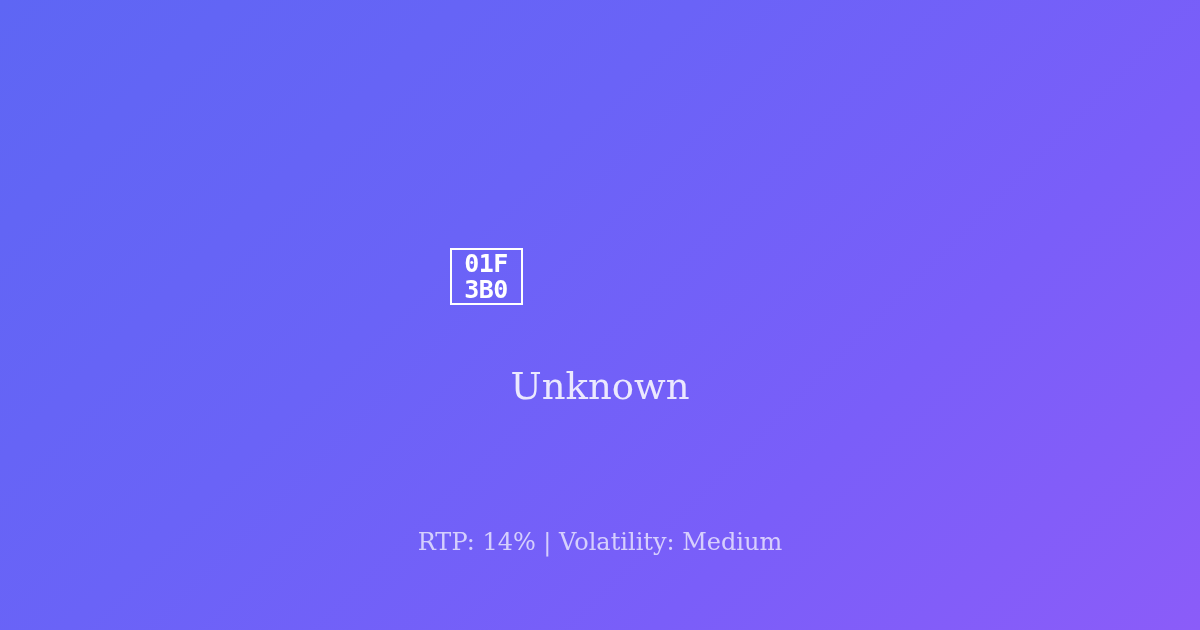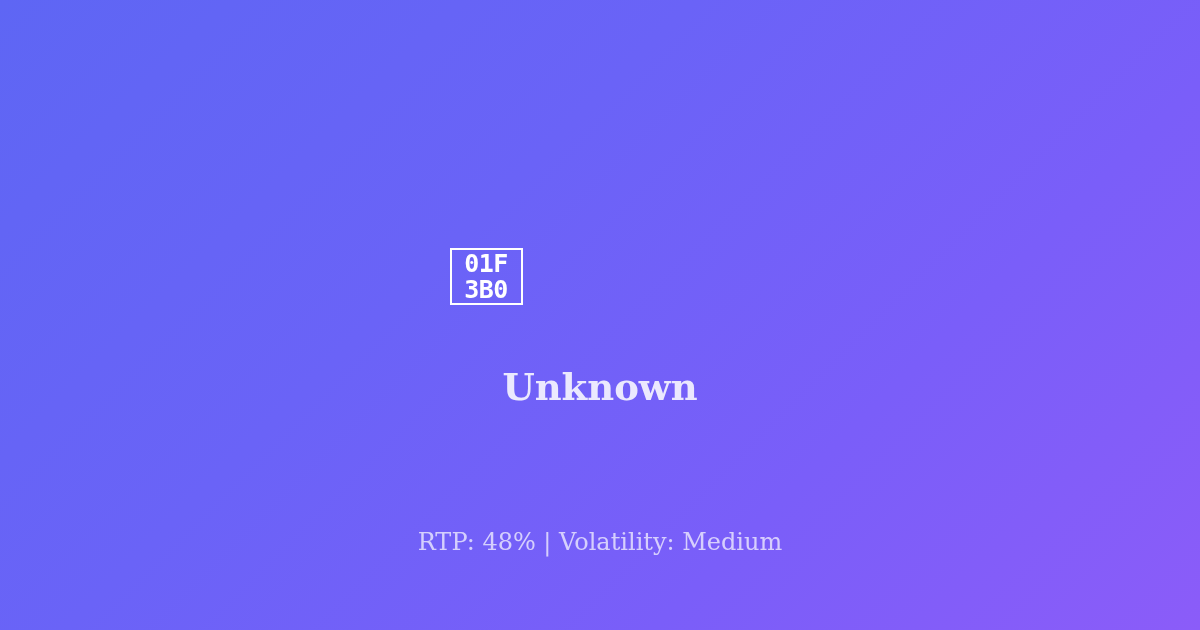--- a/index.html
+++ b/index.html
@@ -80,21 +80,21 @@
   }
 
   
   .subtitle {
     position: absolute;
     top: 364px;
     left: 0;
     width: 1200px;
     text-align: center;
     font-family: "DejaVu Serif", "Liberation Serif", serif;
-    font-weight: 700;
+    font-weight: 400;
     font-size: 37px;
     line-height: 46px;
     color: rgba(255, 255, 255, 0.86);
     white-space: nowrap;
   }
 
   
   .footer-meta {
     position: absolute;
     top: 527px;
@@ -119,15 +119,15 @@
     <span class="tofu">
       <span class="tofu-row">01F</span>
       <span class="tofu-row">3B0</span>
     </span>
 
 
   </div>
 
   <div class="subtitle">Unknown</div>
 
-  <div class="footer-meta">RTP: 48% | Volatility: Medium</div>
+  <div class="footer-meta">RTP: 14% | Volatility: Medium</div>
 
 </div>
 
 </body></html>

